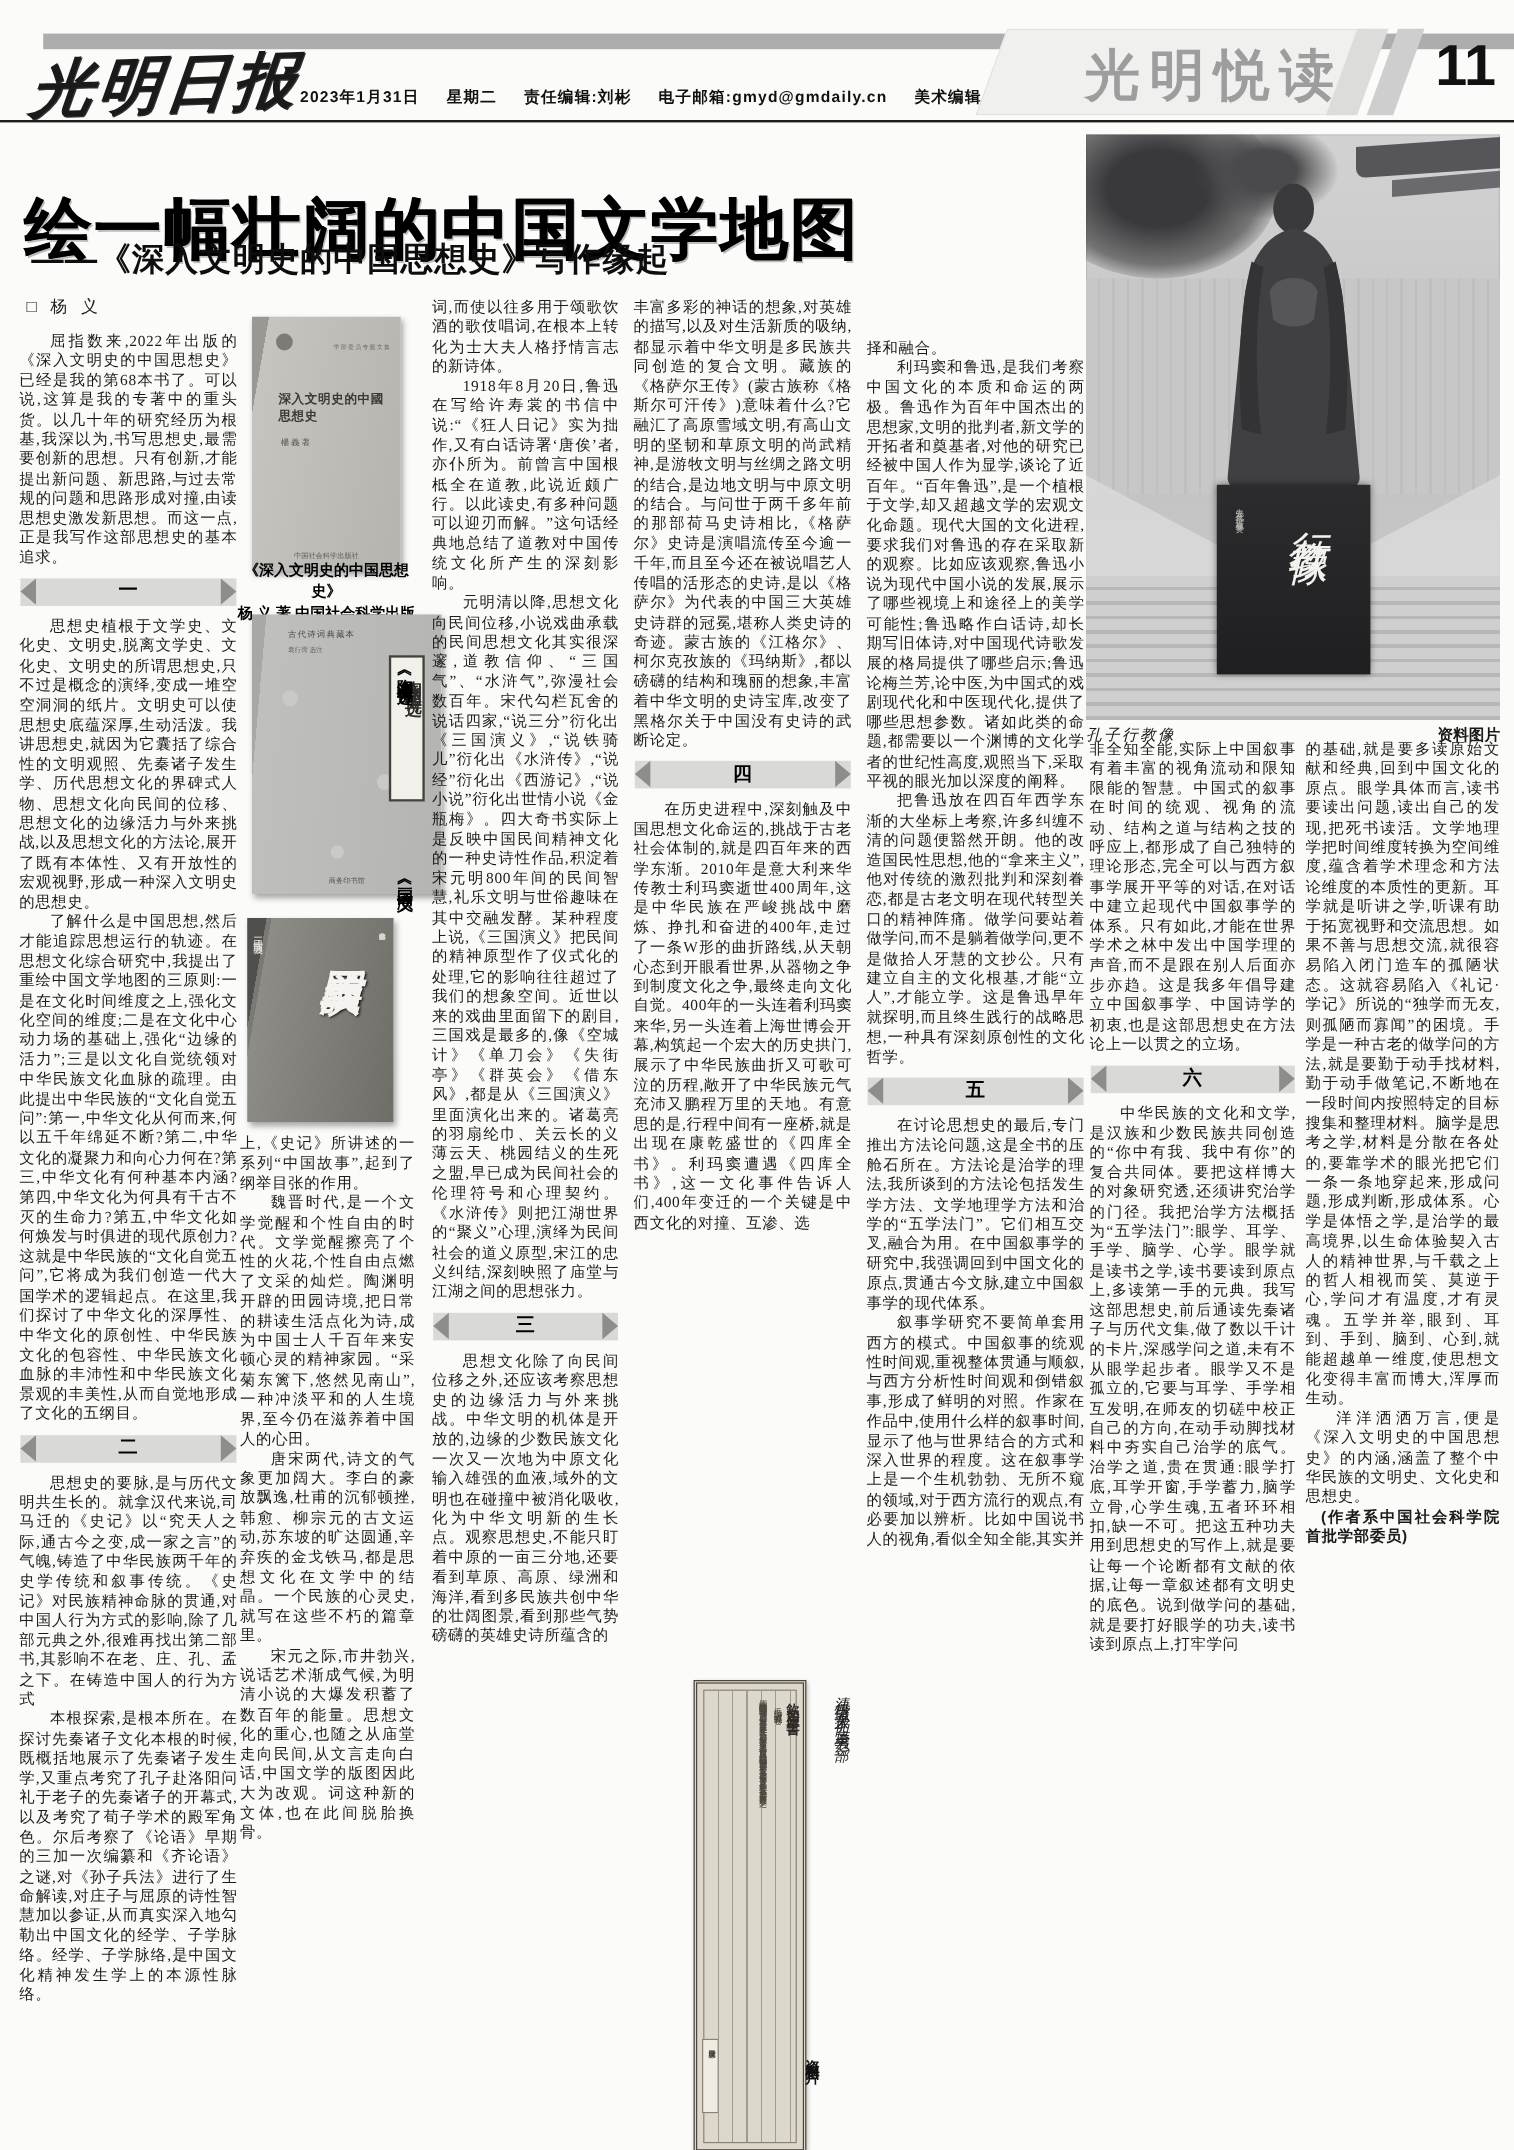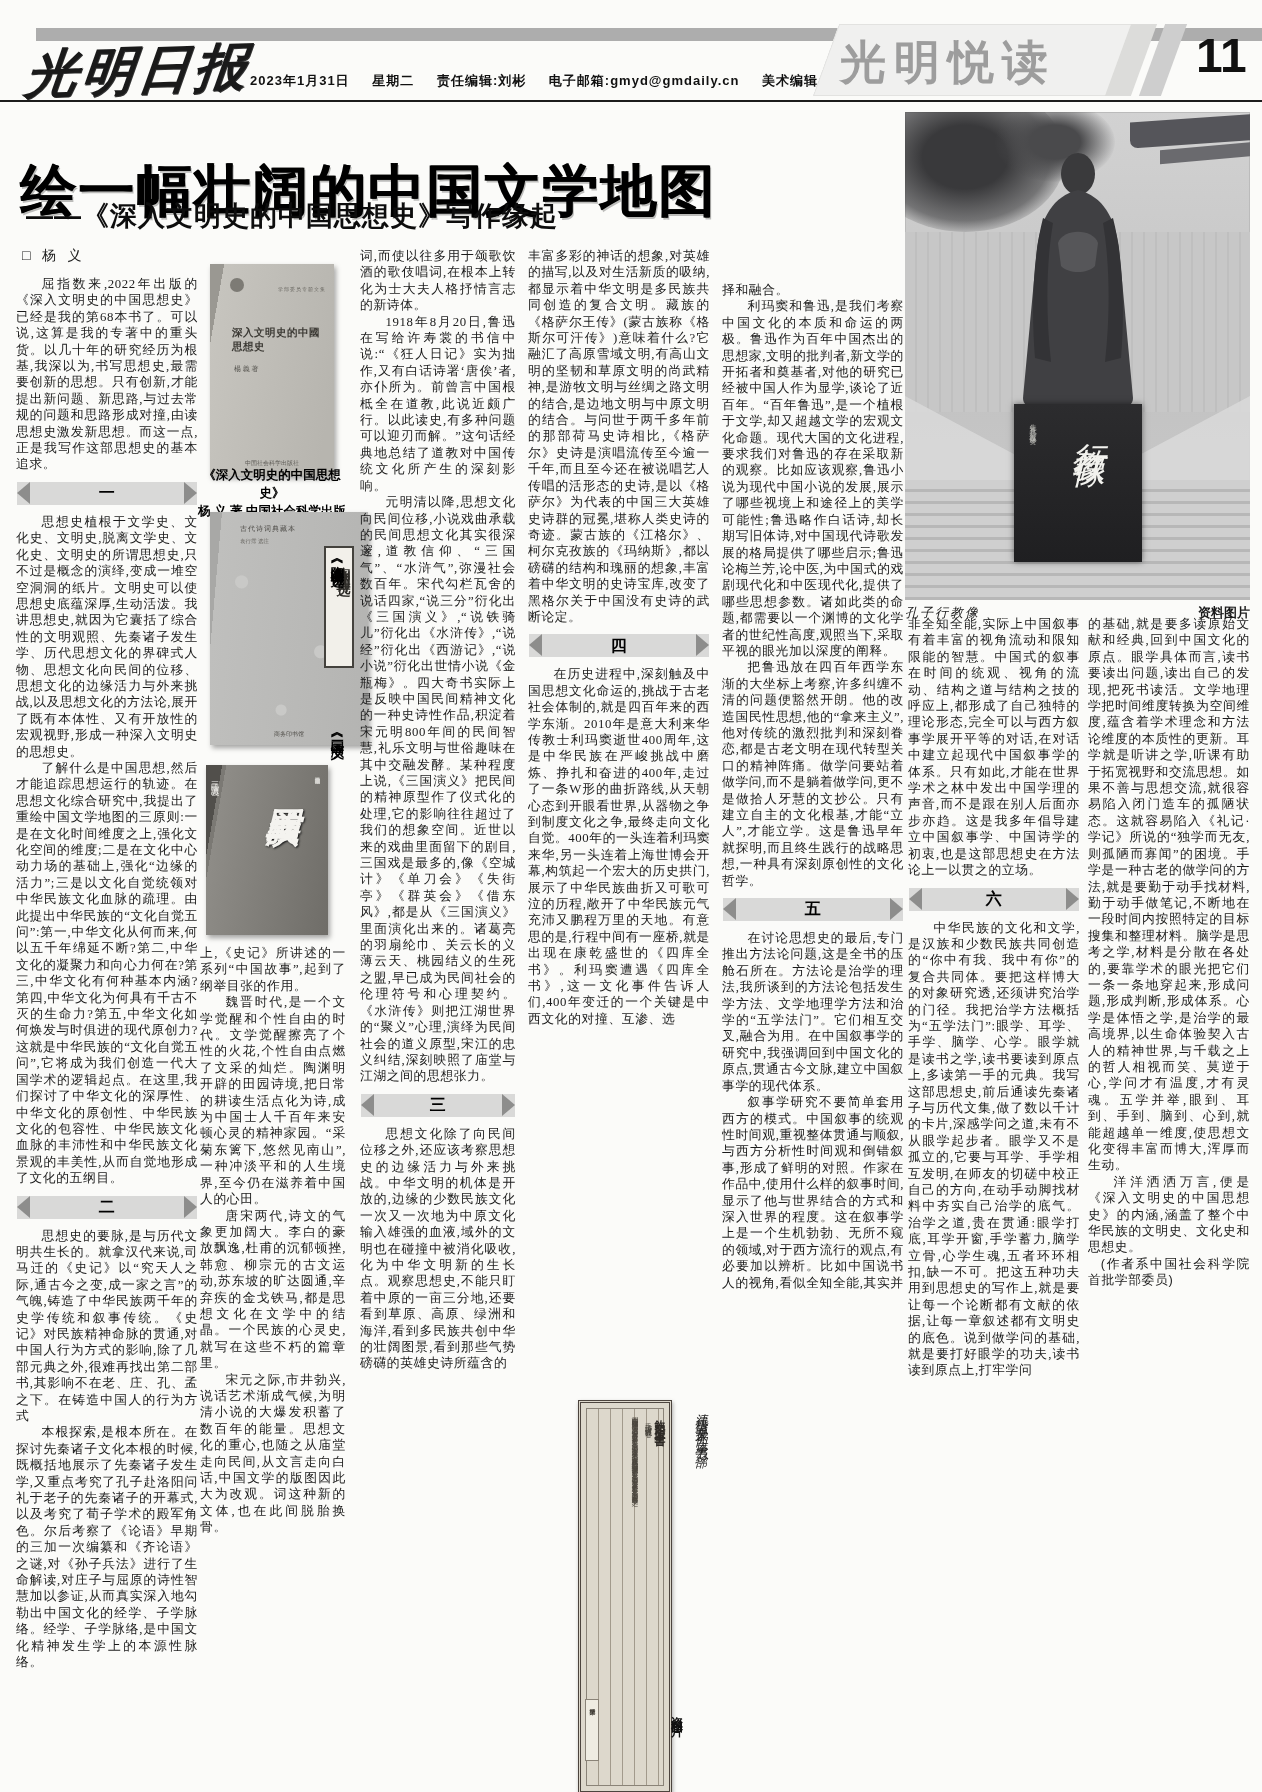--- a/index.html
+++ b/index.html
@@ -9,40 +9,40 @@
   .topbar{position:absolute;left:36px;right:0;top:28px;height:13px;background:#adadad;}
   .masthead{position:absolute;left:26px;top:36px;font-size:52px;font-weight:bold;font-style:italic;
             font-family:"DejaVu Serif",serif;transform:skewX(-8deg) rotate(-2deg);letter-spacing:4px;
             text-shadow:1px 1px 0 #333;}
   .dateline{position:absolute;left:250px;top:72px;font-family:"Liberation Sans","DejaVu Sans",sans-serif;
             font-size:13px;font-weight:bold;color:#111;letter-spacing:1px;white-space:nowrap;}
   .dateline span{margin-right:18px;}
   .rule{position:absolute;left:0;top:100px;width:100%;height:2px;background:#1c1c1c;}
   .banner{position:absolute;left:826px;top:24px;width:300px;height:72px;background:#f0f0ef;
           transform:skewX(-20deg);box-shadow:0 0 0 1px #e2e2e0 inset;}
-  .banner-text{position:absolute;left:840px;top:32px;width:280px;text-align:left;
+  .banner-text{position:absolute;left:840px;top:32px;width:280px;text-align:right;
                font-family:"Liberation Sans","DejaVu Sans",sans-serif;font-size:46px;font-weight:bold;
                color:#9d9d9d;letter-spacing:8px;}
   .ribbon1{position:absolute;left:1118px;top:24px;width:26px;height:72px;background:#dcdcda;transform:skewX(-20deg);}
   .ribbon2{position:absolute;left:1152px;top:24px;width:22px;height:72px;background:#cecece;transform:skewX(-20deg);}
   .pagenum{position:absolute;left:1196px;top:28px;font-family:"Liberation Sans","DejaVu Sans",sans-serif;
            font-size:48px;font-weight:bold;color:#111;}
   
   .title{position:absolute;left:20px;top:114px;width:716px;font-size:56px;font-weight:900;
          letter-spacing:2px;color:#000;font-family:"Liberation Serif","DejaVu Serif",serif;
          text-shadow:1px 0 0 #000, 2px 2px 0 rgba(0,0,0,.25);white-space:nowrap;margin-top:40px;}
   .subtitle{position:absolute;left:26px;top:198px;font-size:27px;font-weight:bold;
             font-family:"Liberation Sans","DejaVu Sans",sans-serif;letter-spacing:1px;color:#0d0d0d;}
   .byline{position:absolute;left:22px;top:247px;font-size:14px;letter-spacing:4px;color:#222;}
   
   .col{position:absolute;font-size:12.8px;line-height:16.4px;letter-spacing:0.6px;
        text-align:justify;overflow:hidden;color:#1b1b1b;}
   .body-p{margin:0;text-indent:2em;}
   .body-p.noindent{text-indent:0;}
-  .body-p.credit{font-weight:normal;font-family:"Liberation Sans","DejaVu Sans",sans-serif;text-indent:1em;}
+  .body-p.credit{font-weight:bold;font-family:"Liberation Sans","DejaVu Sans",sans-serif;text-indent:1em;}
   .sec-marker{position:relative;height:23px;background:#d9d9d8;margin:9px 1px;
               display:flex;align-items:center;justify-content:center;}
   .chev{position:absolute;top:0;width:0;height:0;border-top:11.5px solid transparent;border-bottom:11.5px solid transparent;}
   .chev-l{left:0;border-right:13px solid #8d8d8c;}
   .chev-r{right:0;border-left:13px solid #8d8d8c;}
   .sec-num{font-family:"Liberation Sans","DejaVu Sans",sans-serif;font-weight:bold;font-size:16px;color:#000;}
   
   .bookcap{position:absolute;text-align:center;font-family:"Liberation Sans","DejaVu Sans",sans-serif;
            font-weight:bold;font-size:12.5px;line-height:18px;color:#000;}
   .vcap{position:absolute;writing-mode:vertical-rl;font-family:"Liberation Sans","DejaVu Sans",sans-serif;

